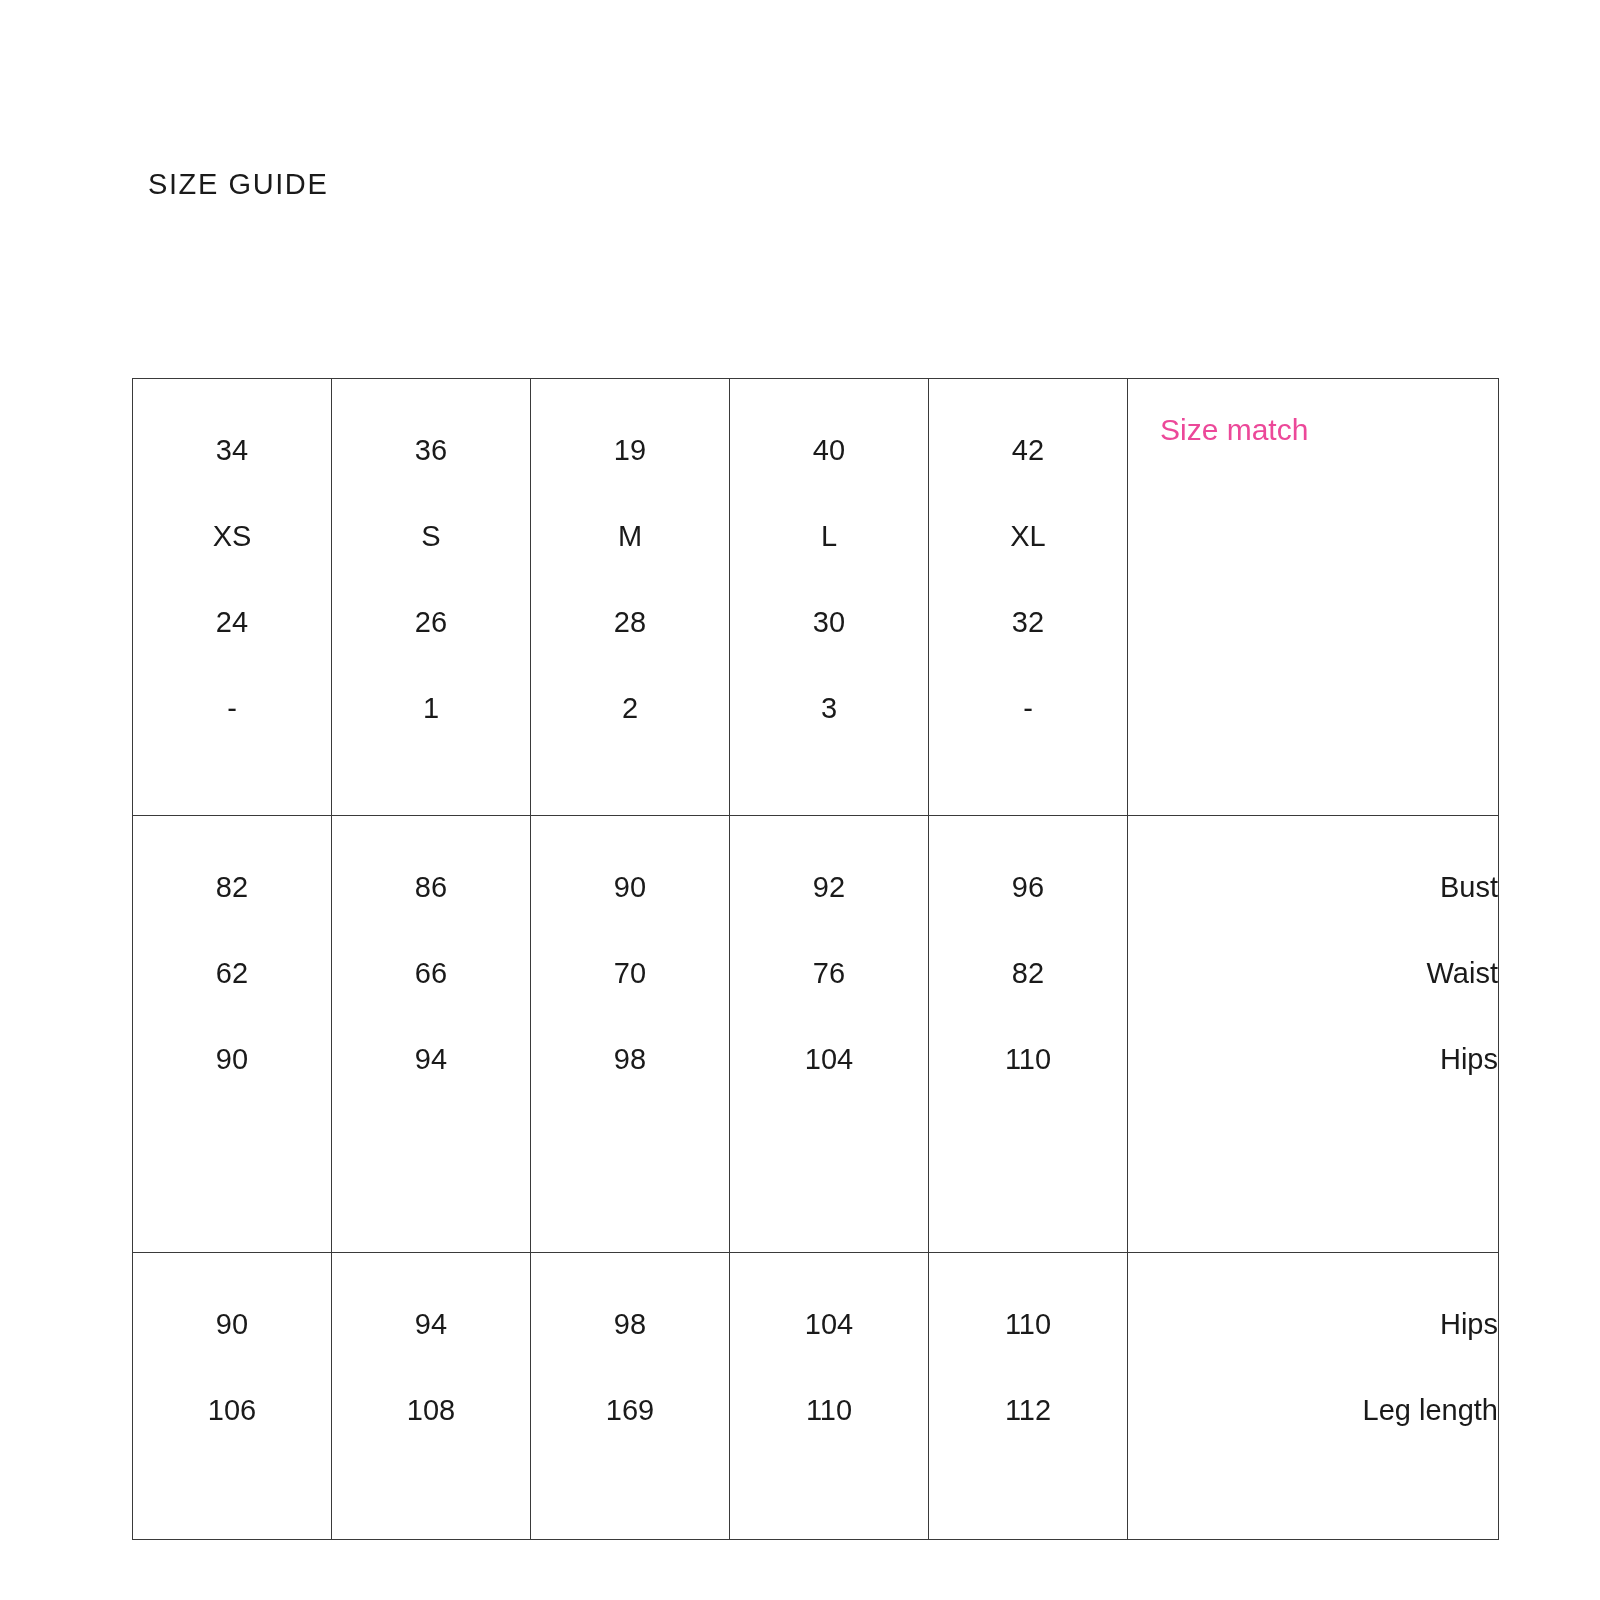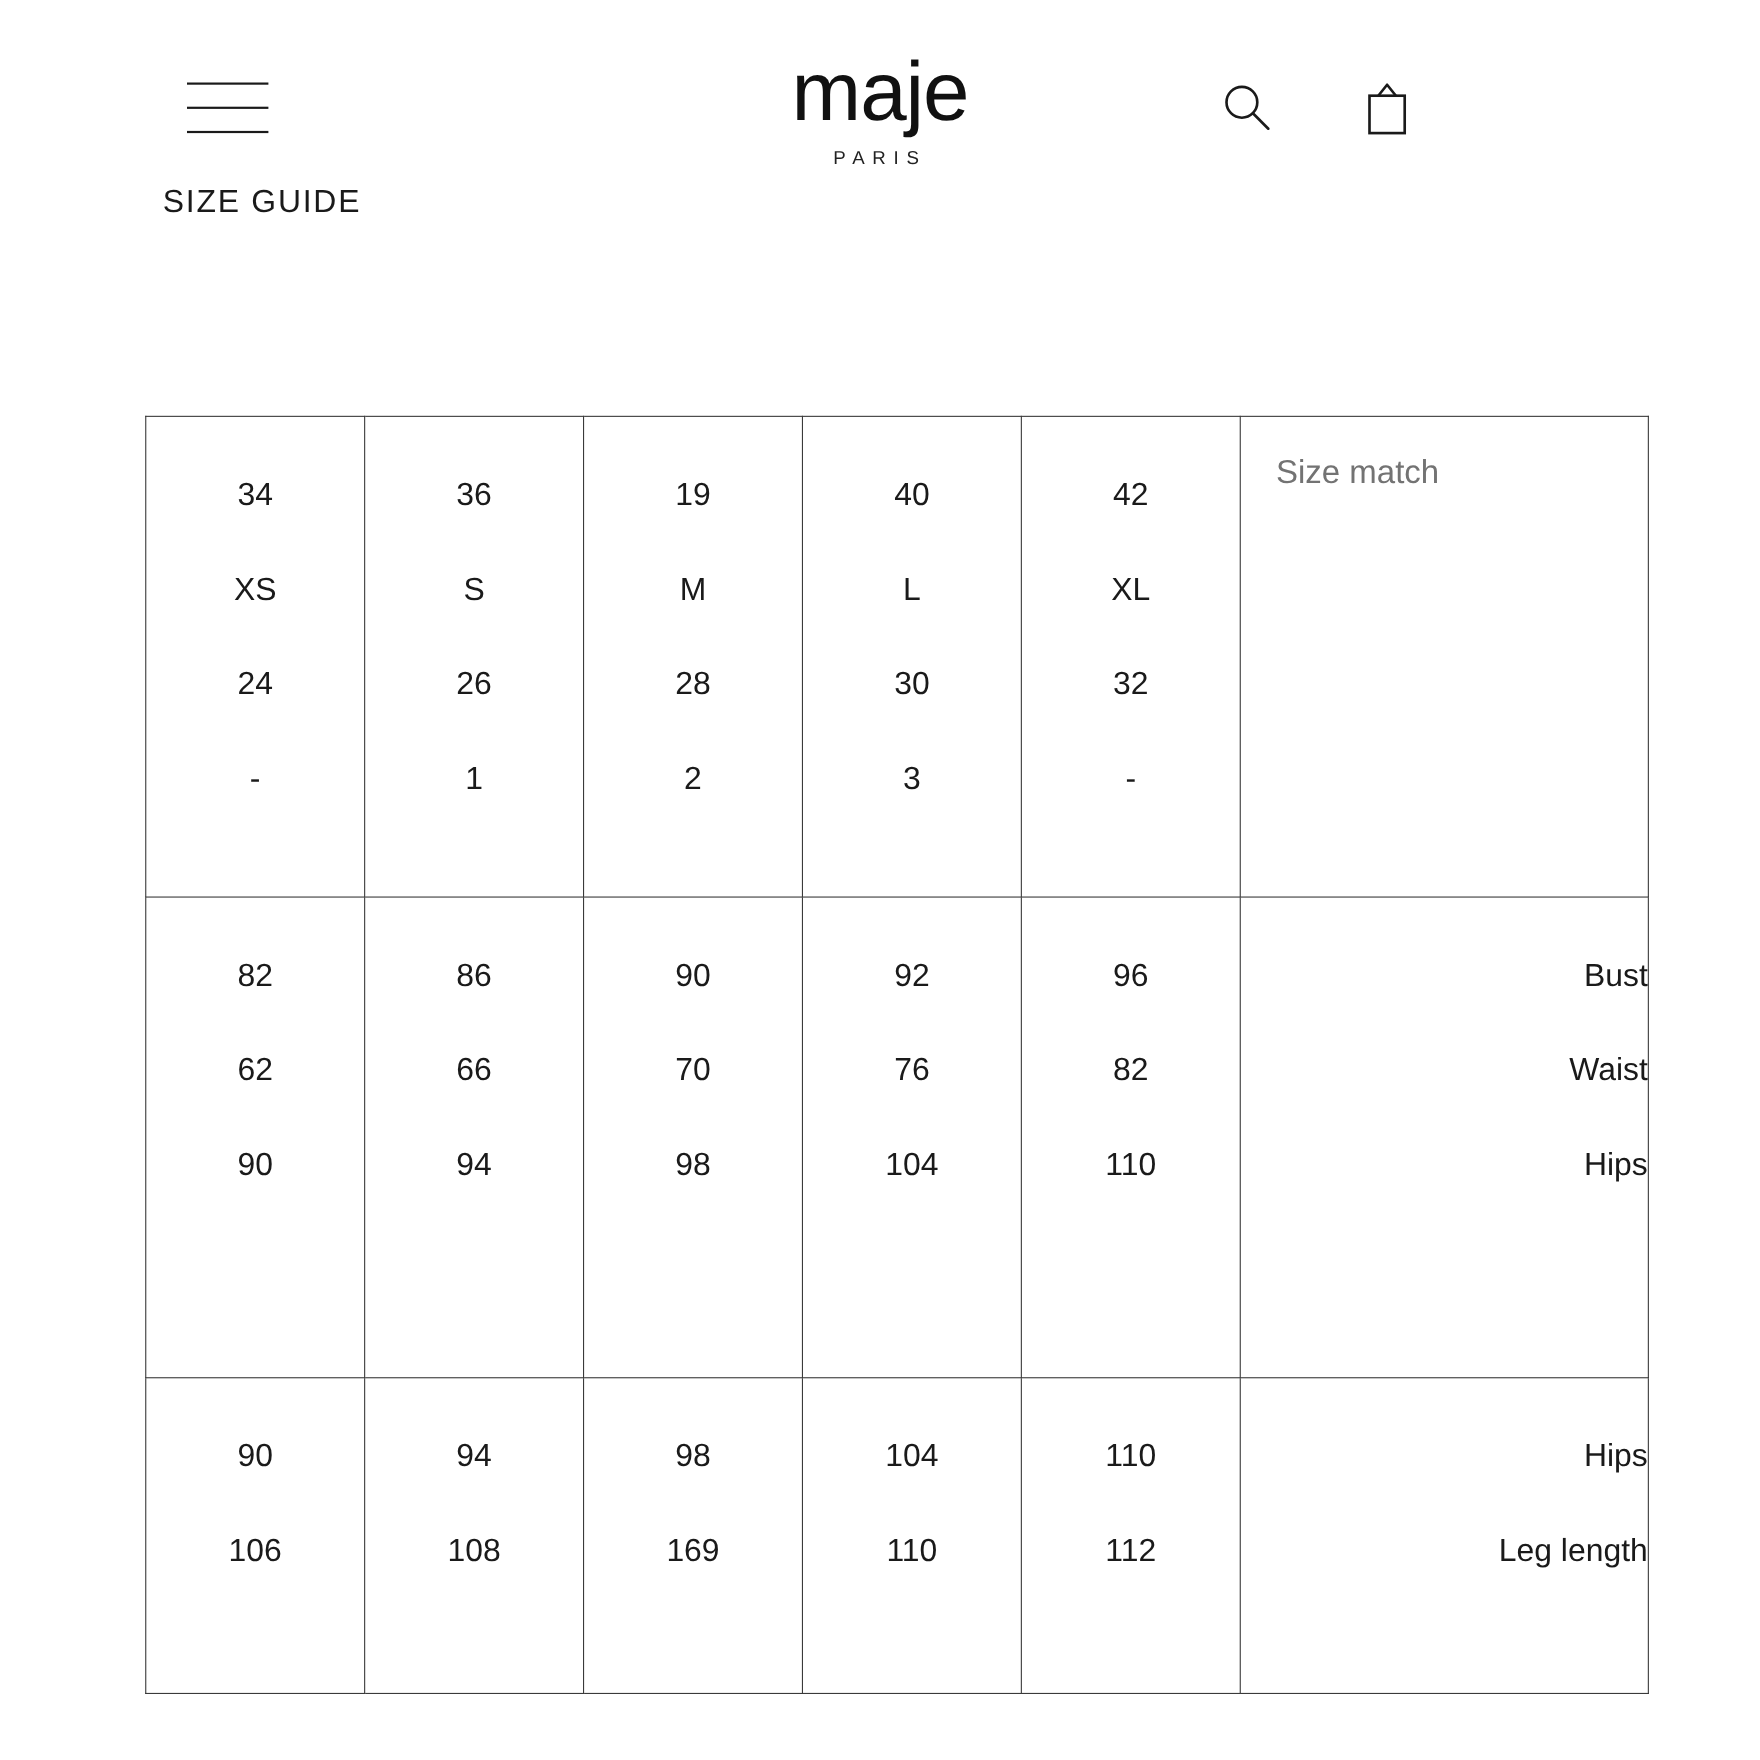--- a/index.html
+++ b/index.html
@@ -138,55 +138,28 @@
   }
   .cellstack .line { height: 86px; }
 
   .block-a .cellstack { min-height: 380px; }
   .block-b .cellstack { min-height: 380px; }
   .block-c .cellstack { min-height: 230px; }
 
   .sizematch-head {
     padding: 34px 0 0 32px;
     font-size: 30px;
-    color: #737373;
+    color: #ec4899;
   }
 </style>
 </head>
 <body>
 
 <div class="page">
 
-  <div class="header">
-
-    <div class="menu-btn">
-      <span></span>
-      <span></span>
-      <span></span>
-    </div>
-
-    <div class="brand">
-      <div class="brand-name">maje</div>
-      <div class="brand-sub">PARIS</div>
-    </div>
-
-    <div class="search-btn">
-      <svg width="52" height="52" viewBox="0 0 52 52" fill="none">
-        <circle cx="22" cy="21" r="14" stroke="#1a1a1a" stroke-width="2.4" fill="none"></circle>
-        <line x1="32" y1="31" x2="46" y2="45" stroke="#1a1a1a" stroke-width="2.4" stroke-linecap="round"></line>
-      </svg>
-    </div>
-
-    <div class="bag-btn">
-      <svg width="52" height="52" viewBox="0 0 52 52" fill="none">
-        <rect x="10" y="15" width="32" height="34" stroke="#1a1a1a" stroke-width="2.4" fill="none"></rect>
-        <path d="M18 15 L26 5 L34 15" stroke="#1a1a1a" stroke-width="2.4" fill="none" stroke-linejoin="round"></path>
-      </svg>
-    </div>
-  </div>
 
   <div class="title">SIZE GUIDE</div>
 
 
   <table class="size-table">
     <tbody>
 
       <tr class="block-a">
         <td class="col-val">
           <div class="cellstack">

